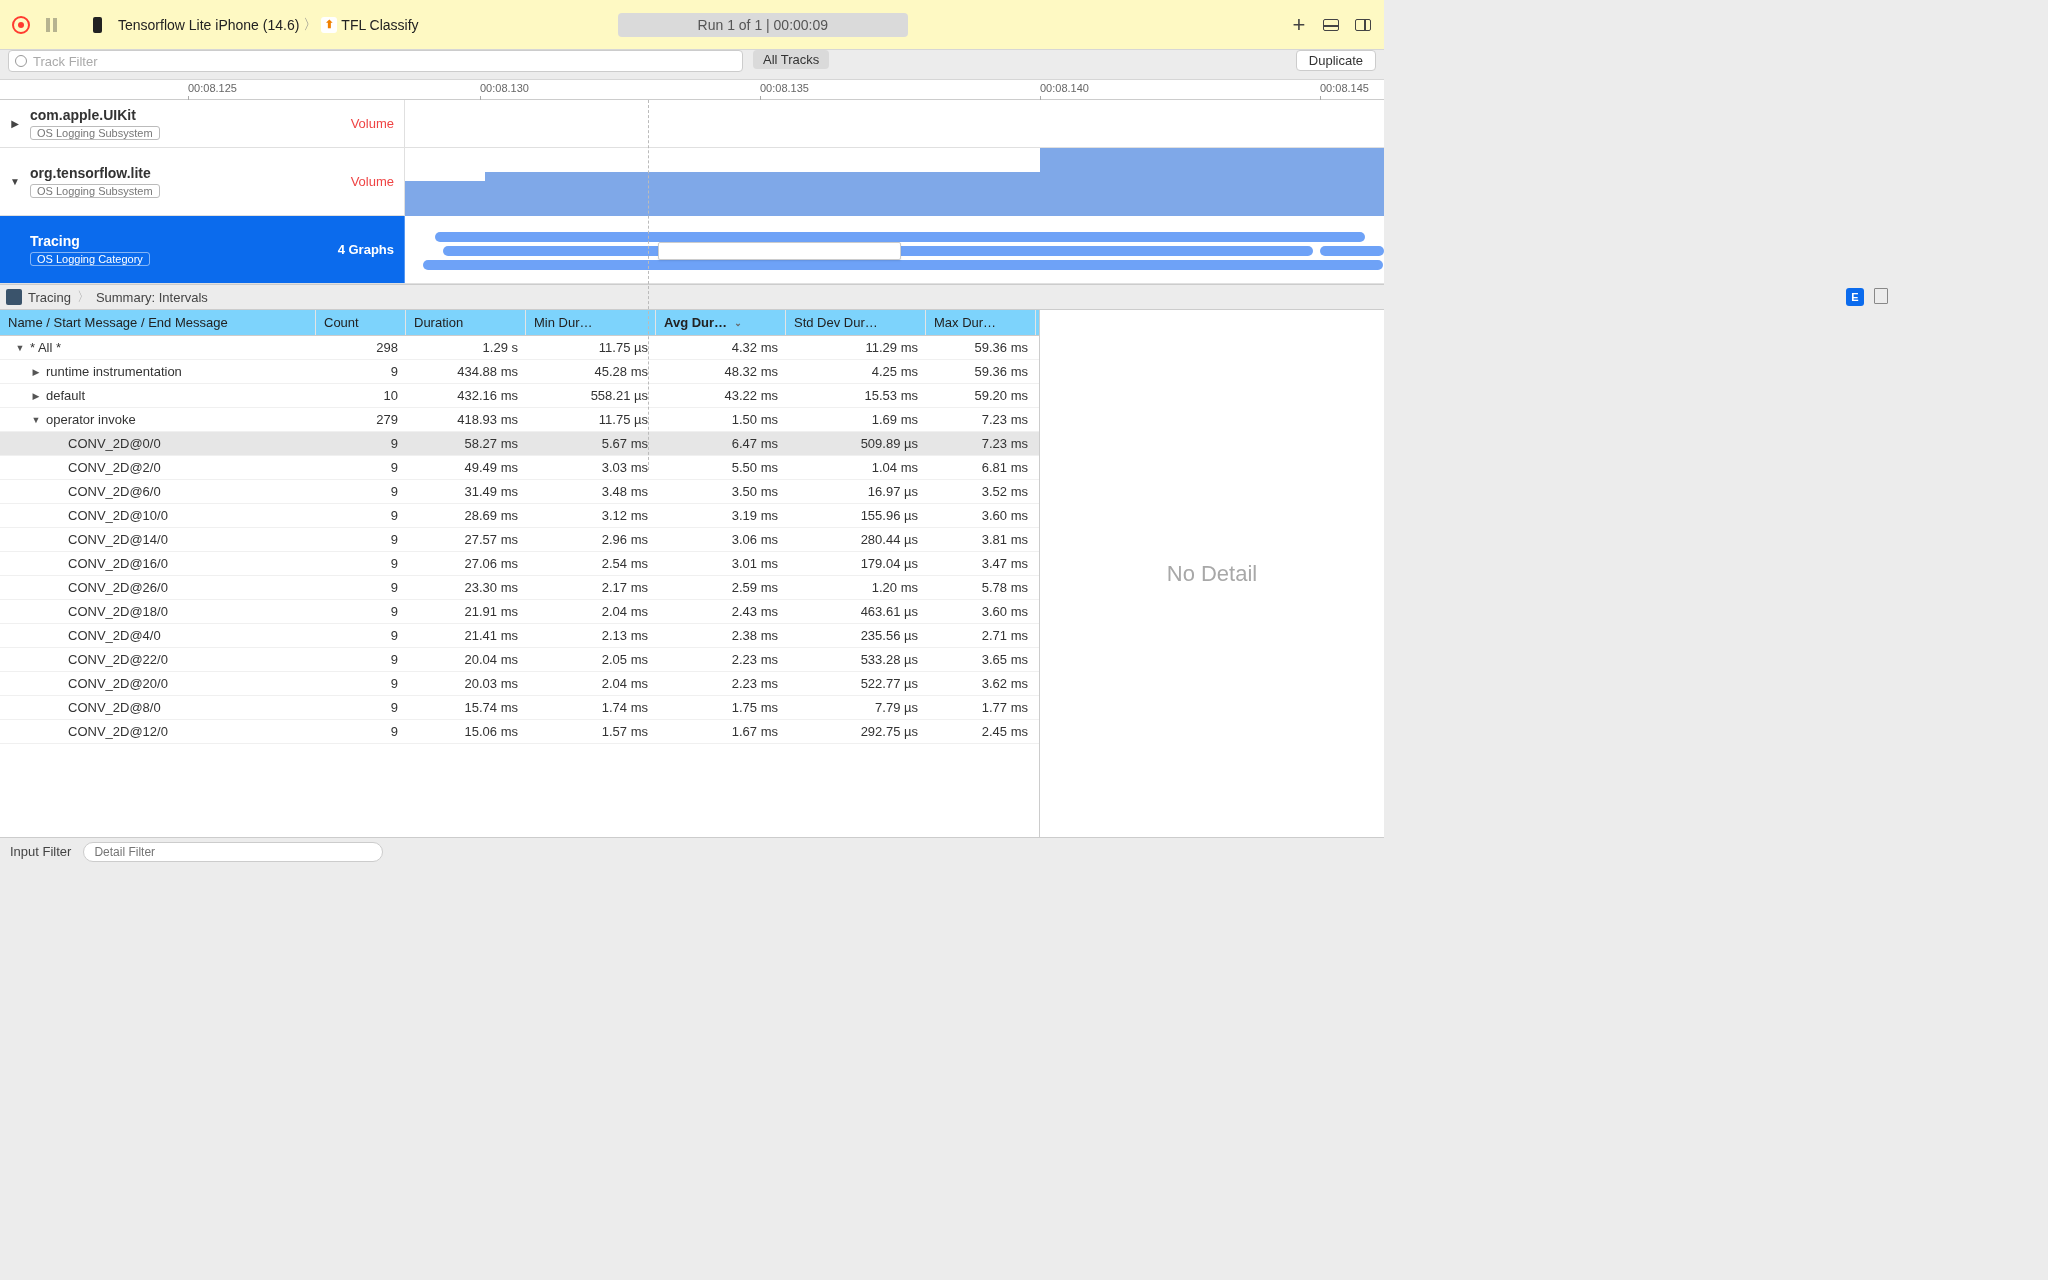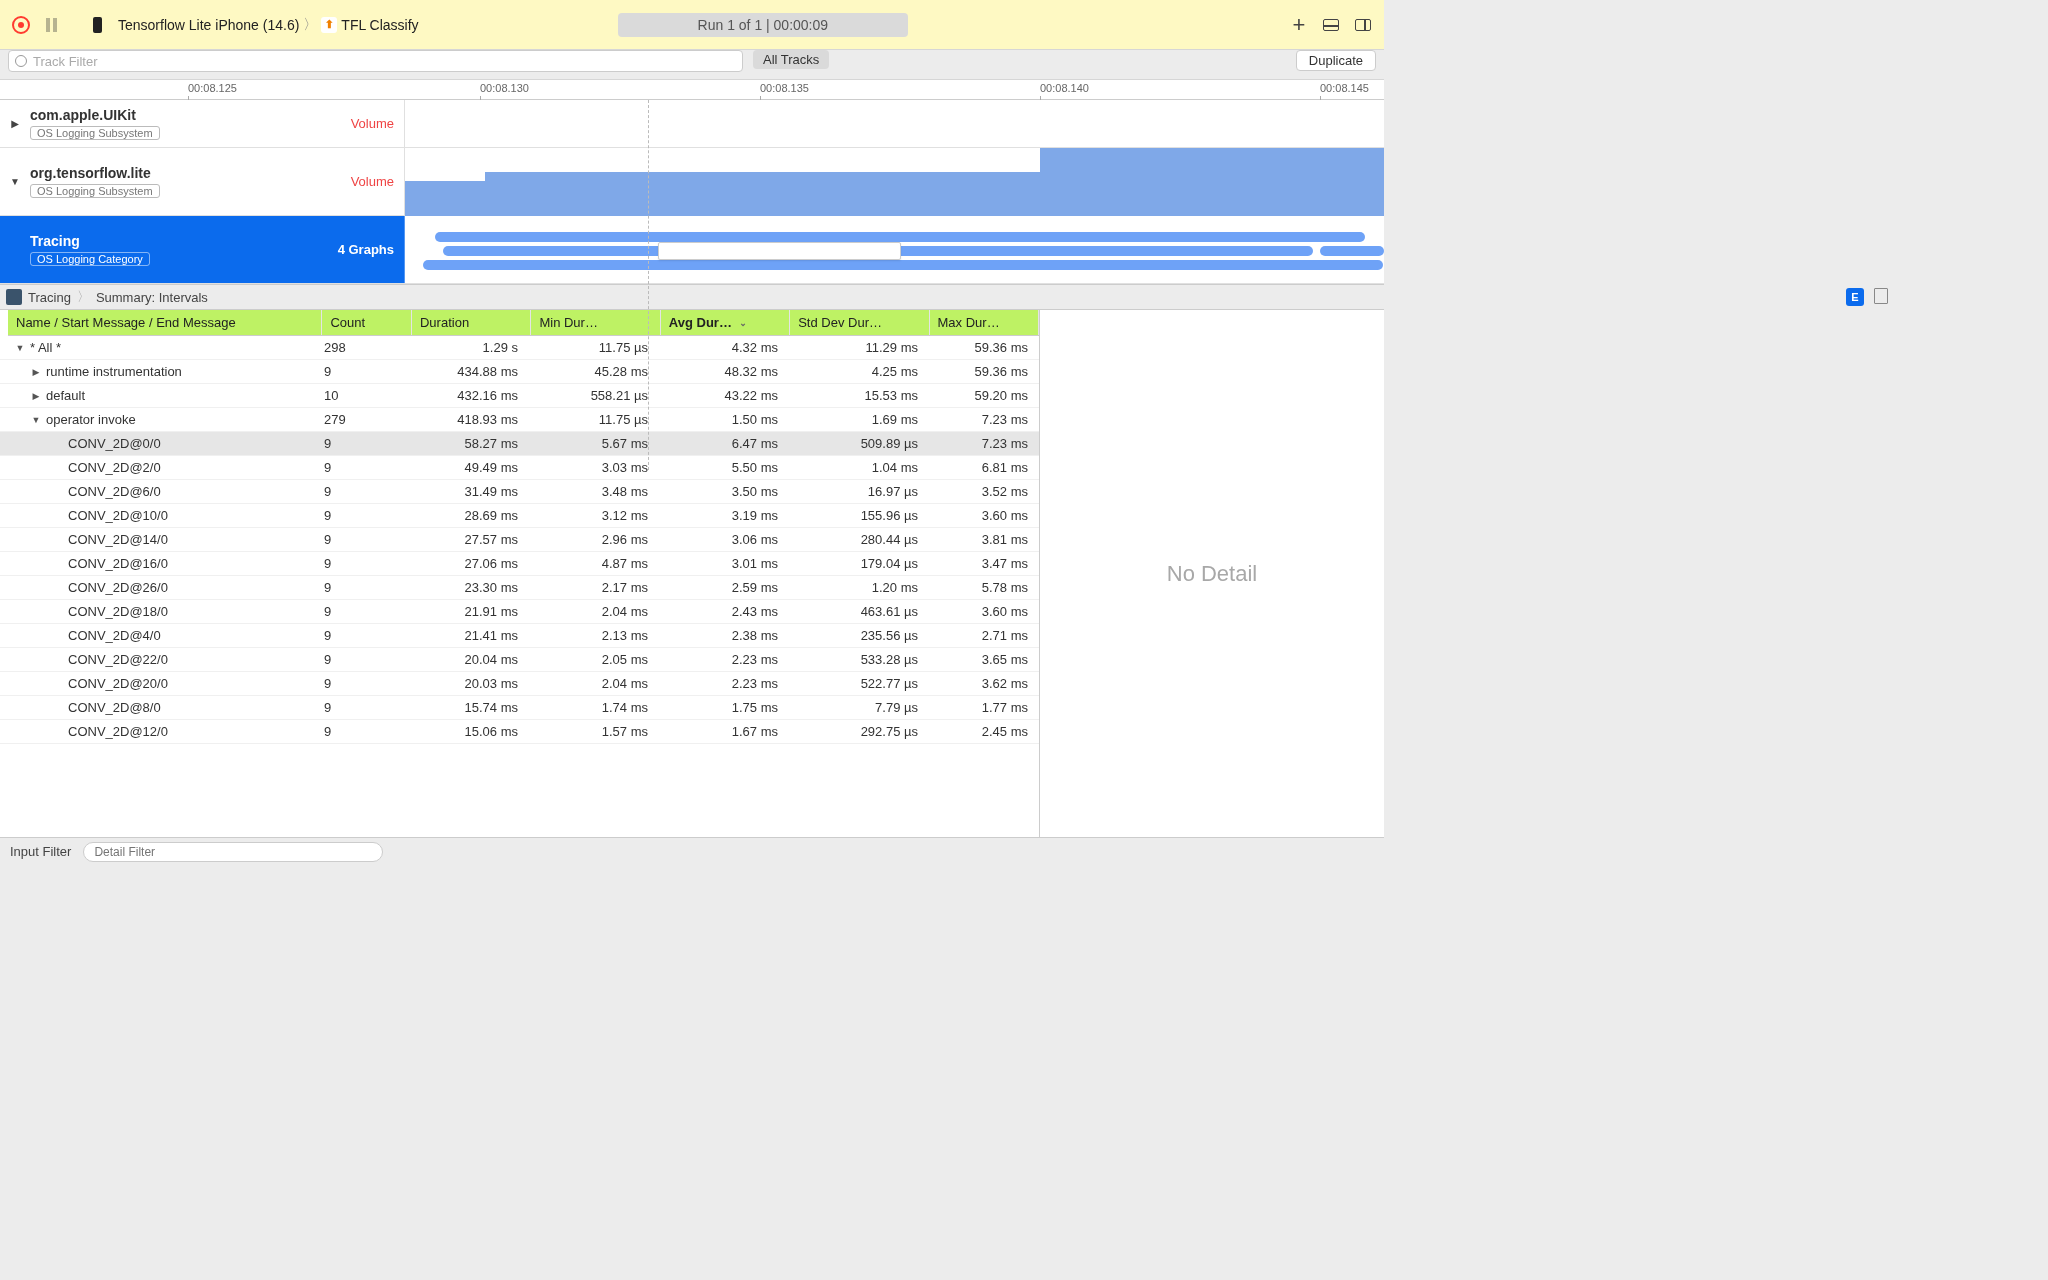--- a/index.html
+++ b/index.html
@@ -105,29 +105,29 @@
   display: flex; align-items: center; padding: 0 6px; gap: 6px; font-size: 13px; color: #444;
 }
 .path-bar .chev { color:#aaa; }
 .instr-icon { width:16px; height:16px; background:#3a536b; border-radius:2px; }
 .right-icons { margin-left:auto; display:flex; gap:10px; }
 .e-badge { width:18px;height:18px;background:#0b6bed;color:#fff;border-radius:3px;display:flex;align-items:center;justify-content:center;font-size:11px;font-weight:600;}
 .page-ic { width:14px;height:16px;border:1.5px solid #888;border-radius:1px; position:relative;}
 
 .main-split { display:flex; flex:1; overflow:hidden; }
 .table-wrap { width: 1040px; display:flex; flex-direction:column; border-right:1px solid #ccc; background:#fff; }
-.thead { display:flex; height: 26px; border-bottom:1px solid #ccc; font-size:13px; color:#222; background:#bef264;margin-left:8px;}
+.thead { display:flex; height: 26px; border-bottom:1px solid #ccc; font-size:13px; color:#222; background:#7dd3fc;}
 .th { border-right:1px solid #e4e4e4; display:flex; align-items:center; padding:0 8px; }
 .th.sorted { font-weight:600; }
 .tbody { flex:1; overflow-y:auto; font-variant-numeric: tabular-nums;}
 .tr { display:flex; height:24px; align-items:center; border-bottom:1px solid #f0f0f0; font-size:13px;}
 .tr.sel { background:#e6e6e6; }
 .td { padding: 0 8px; }
 .c-name { width: 316px; display:flex; align-items:center;}
-.c-count { width: 90px; text-align:left; }
+.c-count { width: 90px; text-align:right; }
 .c-dur { width: 120px; text-align:right; }
 .c-min { width: 130px; text-align:right; }
 .c-avg { width: 130px; text-align:right; }
 .c-std { width: 140px; text-align:right; }
 .c-max { width: 110px; text-align:right; }
 .disc { width:12px; display:inline-block; text-align:center; font-size:9px; color:#555; margin-right:4px;}
 .indent0 { padding-left: 14px; }
 .indent1 { padding-left: 30px; }
 .indent2 { padding-left: 52px; }
 
@@ -335,21 +335,21 @@
           <div class="td c-dur">27.57 ms</div>
           <div class="td c-min">2.96 ms</div>
           <div class="td c-avg">3.06 ms</div>
           <div class="td c-std">280.44 µs</div>
           <div class="td c-max">3.81 ms</div>
         </div>
         <div class="tr">
           <div class="td c-name indent2"><span class="disc"></span>CONV_2D@16/0</div>
           <div class="td c-count">9</div>
           <div class="td c-dur">27.06 ms</div>
-          <div class="td c-min">4.87 ms</div>
+          <div class="td c-min">2.54 ms</div>
           <div class="td c-avg">3.01 ms</div>
           <div class="td c-std">179.04 µs</div>
           <div class="td c-max">3.47 ms</div>
         </div>
         <div class="tr">
           <div class="td c-name indent2"><span class="disc"></span>CONV_2D@26/0</div>
           <div class="td c-count">9</div>
           <div class="td c-dur">23.30 ms</div>
           <div class="td c-min">2.17 ms</div>
           <div class="td c-avg">2.59 ms</div>

